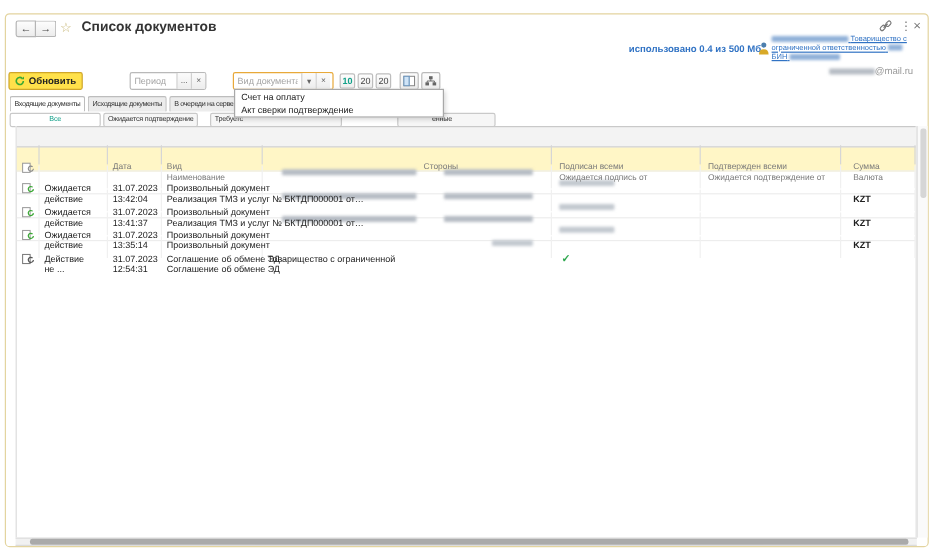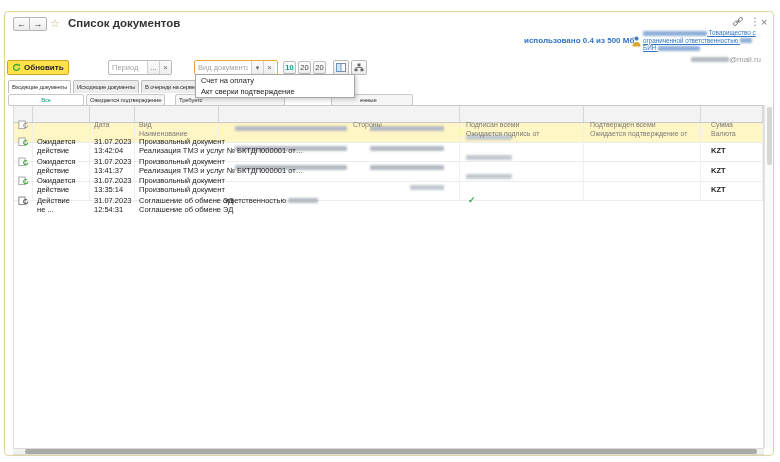--- a/index.html
+++ b/index.html
@@ -63,31 +63,31 @@
   .chip.active { background:#fff; color:#12a089; }
 
   
   .grid { position:absolute; left:8px; top:93px; width:751px; height:343px;
           border-left:1px solid #dcdcdc; border-right:1px solid #dcdcdc; background:#fff; }
   .hrow { display:flex; height:18px; background:#f3f3f3; border-top:1px solid #c9c9c9;
           border-bottom:1px solid #c9c9c9; color:#7a7a7a; font-size:7px; }
   .hrow .cell { border-right:1px solid #d6d6d6; }
   .row { display:flex; height:19.5px; border-bottom:1px solid #ededed; font-size:7.5px; color:#222; }
   .row.selected { background:#fff6c6; }
-  .cell { position:relative; height:100%; padding:14px 0 0 4px; overflow:visible; }
+  .cell { position:relative; height:100%; padding:14px 0 0 4px; overflow:visible;margin-top:15px; }
   .row .cell { border-right:1px solid #f0f0f0; }
   .line { height:9px; line-height:9px; white-space:nowrap; position:relative; z-index:2; }
   .c-ic{width:19px}.c-st{width:57px}.c-dt{width:45px}.c-kd{width:84px}
   .c-pt{width:241px}.c-sg{width:124px}.c-cf{width:117px}.c-sm{width:62px}
   .kzt { font-weight:bold; padding-left:6px; }
   .check { color:#2fa84f; font-weight:bold; font-size:9px; padding-left:4px; }
   .ablur { position:absolute; z-index:1; }
 
   
-  .dropdown { position:absolute; left:190px; top:62px; width:160px; background:#fff;
+  .dropdown { position:absolute; left:190px; top:62px; width:175px; background:#fff;
               border:1px solid #a8a8a8; box-shadow:2px 2px 4px rgba(0,0,0,.18); z-index:30; }
   .dropdown .item { height:11px; line-height:11px; font-size:7.5px; color:#222; padding-left:5px; }
 
   
   .hscroll { position:absolute; left:8px; top:436px; width:751px; height:7px; background:#f1f1f1;
              border-top:1px solid #dcdcdc; border-bottom:1px solid #dcdcdc; }
   .hthumb { position:absolute; left:12px; top:0; width:732px; height:5px; background:#aaa; border-radius:2px; }
   .vscroll { position:absolute; left:759px; top:93px; width:9px; height:343px; background:#fafafa;
              border-left:1px solid #e5e5e5; }
   .vthumb { position:absolute; left:2px; top:2px; width:5px; height:58px; background:#d6d6d6; border-radius:2px; }
@@ -344,21 +344,21 @@
       </div>
       <div class="cell c-dt">
         <div class="line">31.07.2023</div>
         <div class="line">12:54:31</div>
       </div>
       <div class="cell c-kd">
         <div class="line">Соглашение об обмене ЭД</div>
         <div class="line">Соглашение об обмене ЭД</div>
       </div>
       <div class="cell c-pt">
-        <div class="line"><span>ответственностью</span> <span class="blur" style="width:30px;"></span></div>
+        <div class="line">Товарищество с ограниченной</div>
         <span class="blur num ablur" style="left:191px; top:3px; width:34px;"></span>
       </div>
       <div class="cell c-sg">
         <div class="line check">✓</div>
       </div>
       <div class="cell c-cf"></div>
       <div class="cell c-sm"></div>
     </div>
   </div>
 

